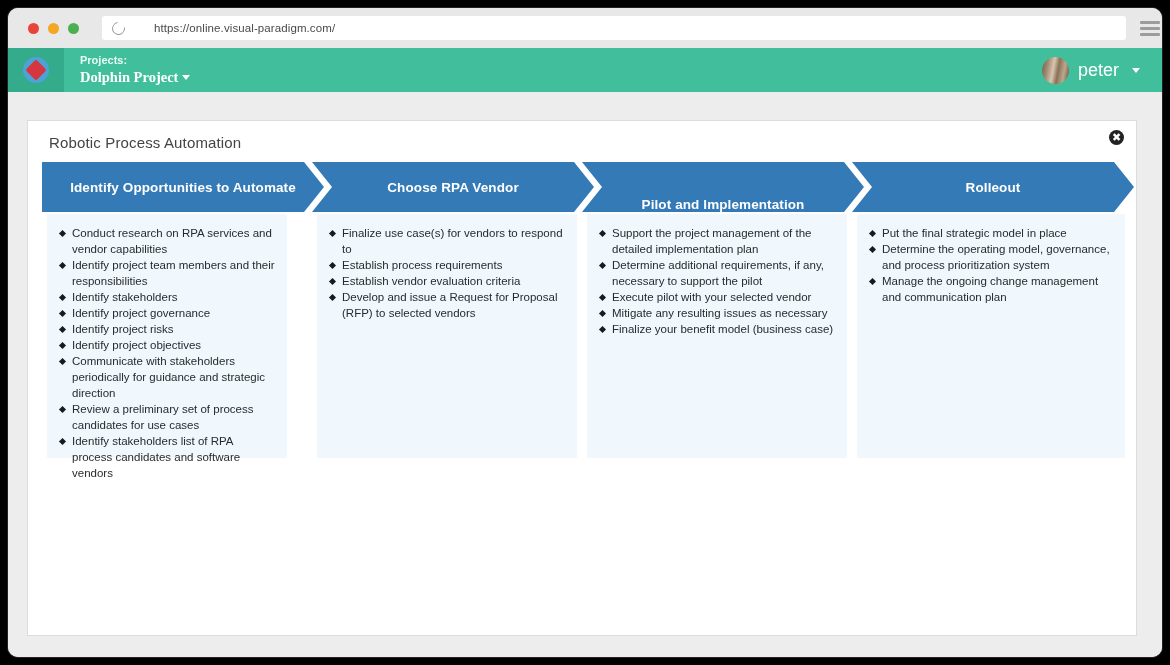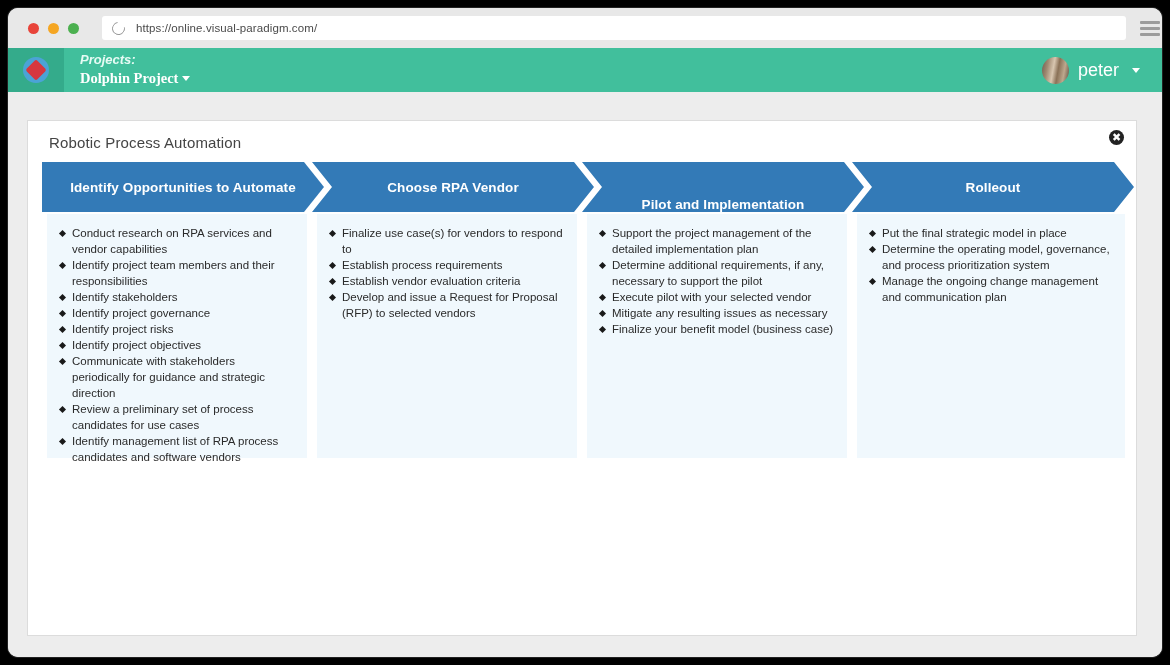--- a/index.html
+++ b/index.html
@@ -48,20 +48,21 @@
 
   .url-bar {
     margin-left: 23px;
     width: 1024px;
     height: 24px;
     background: #ffffff;
     border-radius: 3px;
     display: flex;
     align-items: center;
     padding-left: 10px;
+    gap: 18px;
   }
   .reload-icon {
     width: 13px; height: 13px;
     border: 1.6px solid #9a9a9a;
     border-radius: 50%;
     border-top-color: transparent;
     transform: rotate(35deg);
     flex: 0 0 auto;
   }
   .url-text {
@@ -117,24 +118,23 @@
     width: 15px; height: 15px;
     background: #d6373f;
     transform: translate(-50%, -50%) rotate(45deg);
     border-radius: 2px;
   }
   .project-block {
     margin-left: 16px;
     line-height: 1.15;
   }
   .project-caption {
-    font-size: 13px;
+    font-size: 11px;
     color: #e6fbf4;
     font-weight: bold;
-    font-style: italic;
   }
   .project-name {
     font-size: 14.5px;
     color: #ffffff;
     font-weight: bold;
     margin-top: 2px;
     font-family: Liberation Serif, serif;
   }
   .caret-down {
     display: inline-block;
@@ -330,31 +330,31 @@
         </div>
         <div class="chevron chev-mid" style="left:540px;align-items:flex-end;">
           <span class="chevron-label">Pilot and Implementation</span>
         </div>
         <div class="chevron chev-mid" style="left:810px;">
           <span class="chevron-label">Rolleout</span>
         </div>
       </div>
 
       <div class="panel-band">
-        <div class="panel" style="left:0px;width:260px;">
+        <div class="panel" style="left:0px;width:240px;">
           <ul class="panel-list">
             <li>Conduct research on RPA services and vendor capabilities</li>
             <li>Identify project team members and their responsibilities</li>
             <li>Identify stakeholders</li>
             <li>Identify project governance</li>
             <li>Identify project risks</li>
             <li>Identify project objectives</li>
             <li>Communicate with stakeholders periodically for guidance and strategic direction</li>
             <li>Review a preliminary set of process candidates for use cases</li>
-            <li>Identify management list of RPA process candidates and software vendors</li>
+            <li>Identify stakeholders list of RPA process candidates and software vendors</li>
           </ul>
         </div>
 
         <div class="panel" style="left:270px;width:260px;">
           <ul class="panel-list">
             <li>Finalize use case(s) for vendors to respond to</li>
             <li>Establish process requirements</li>
             <li>Establish vendor evaluation criteria</li>
             <li>Develop and issue a Request for Proposal (RFP) to selected vendors</li>
           </ul>

